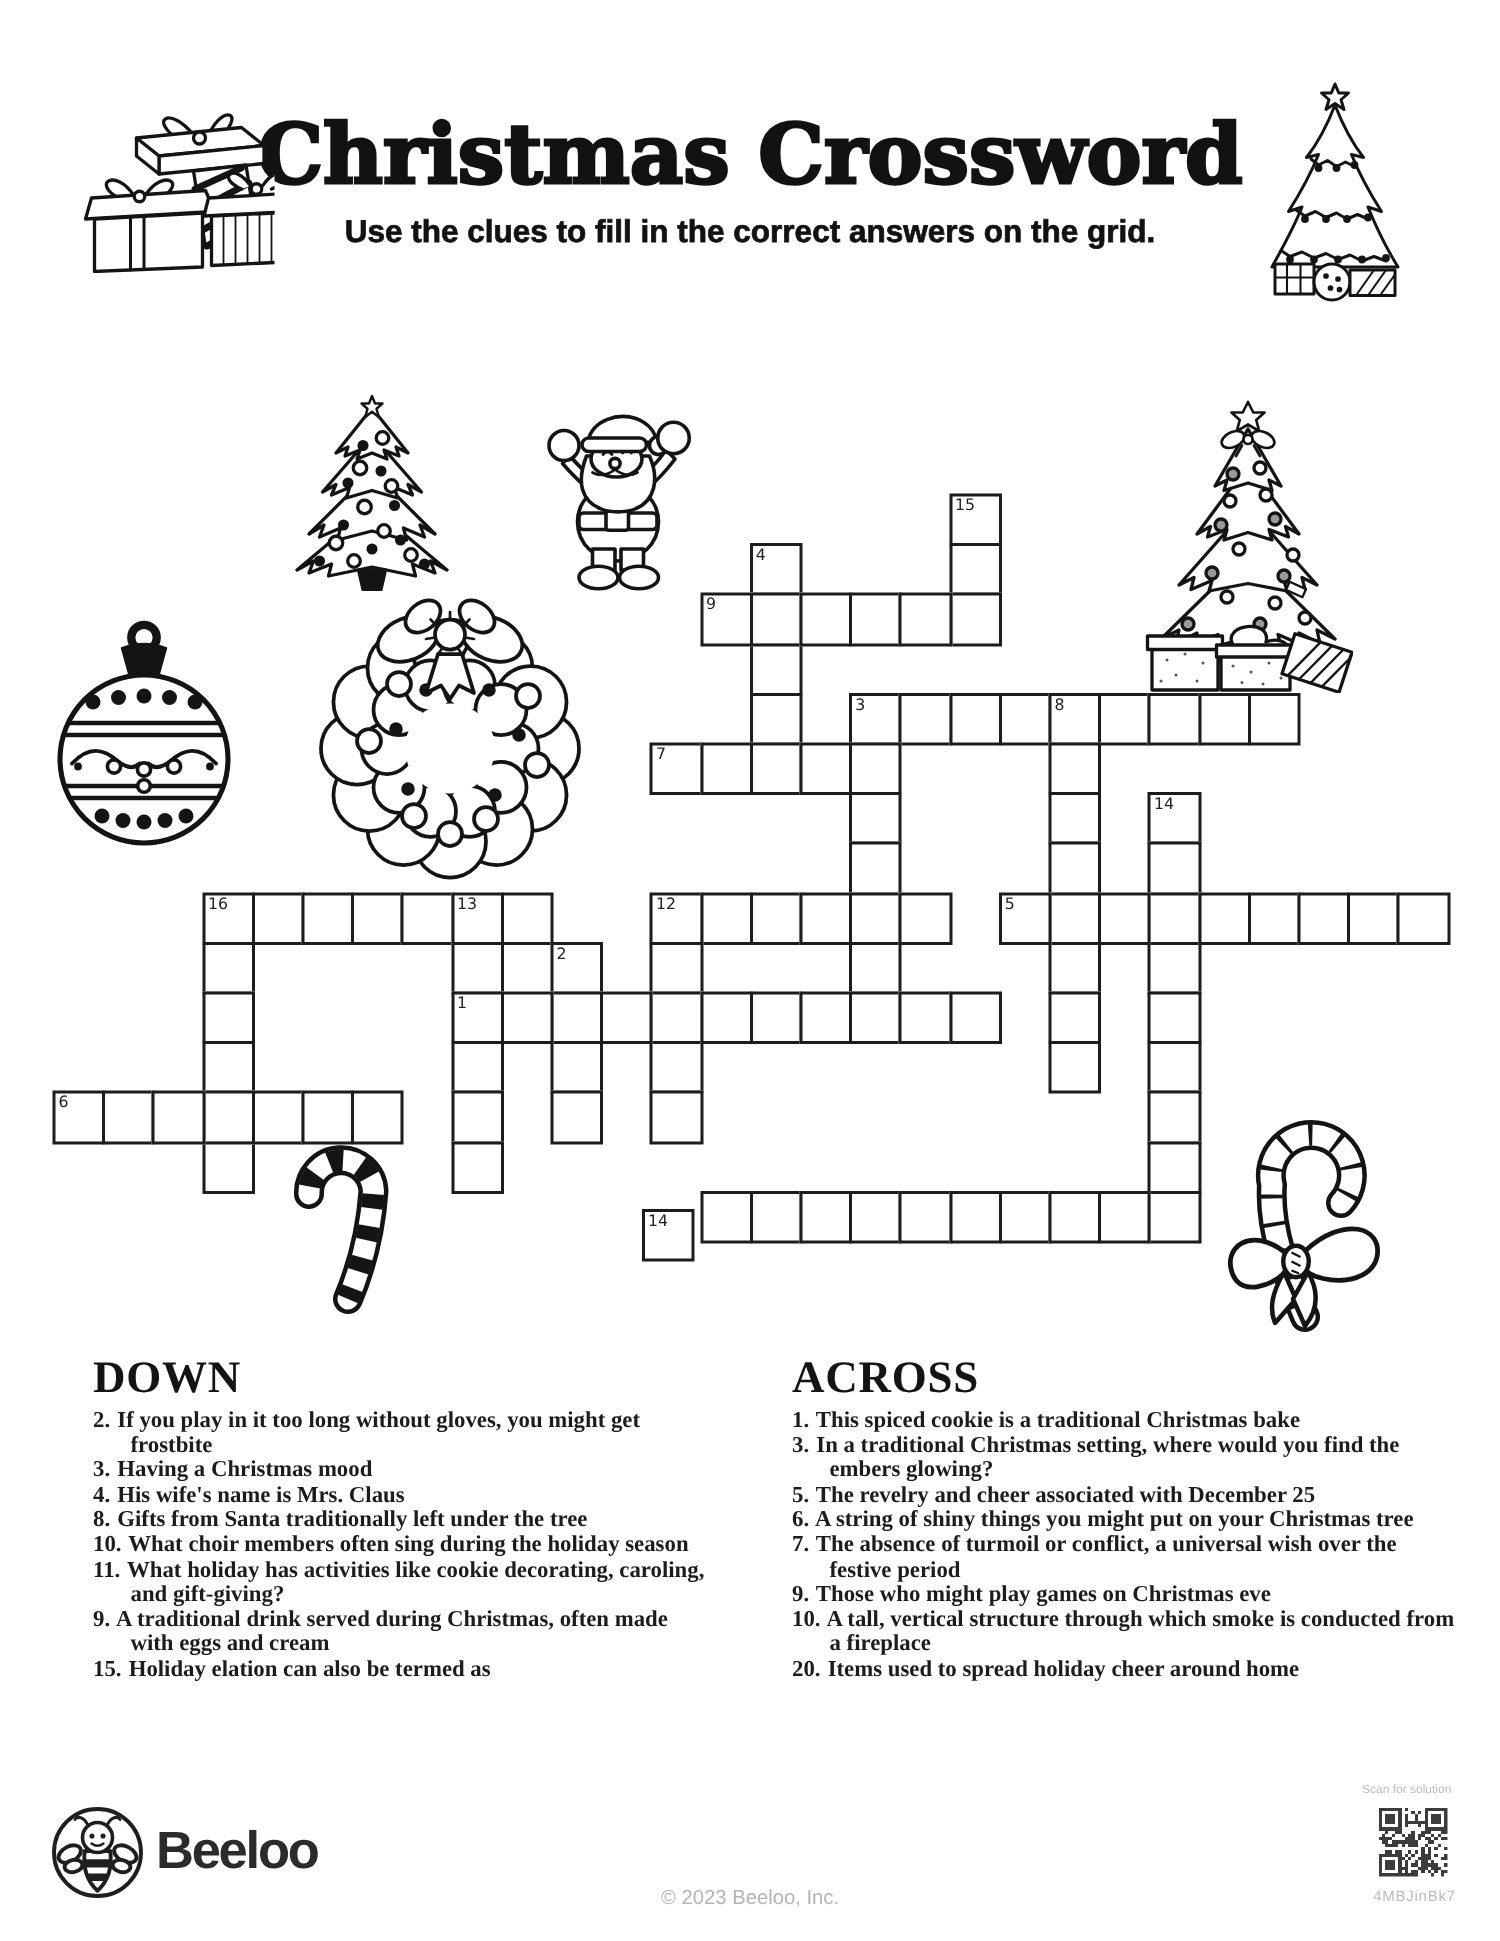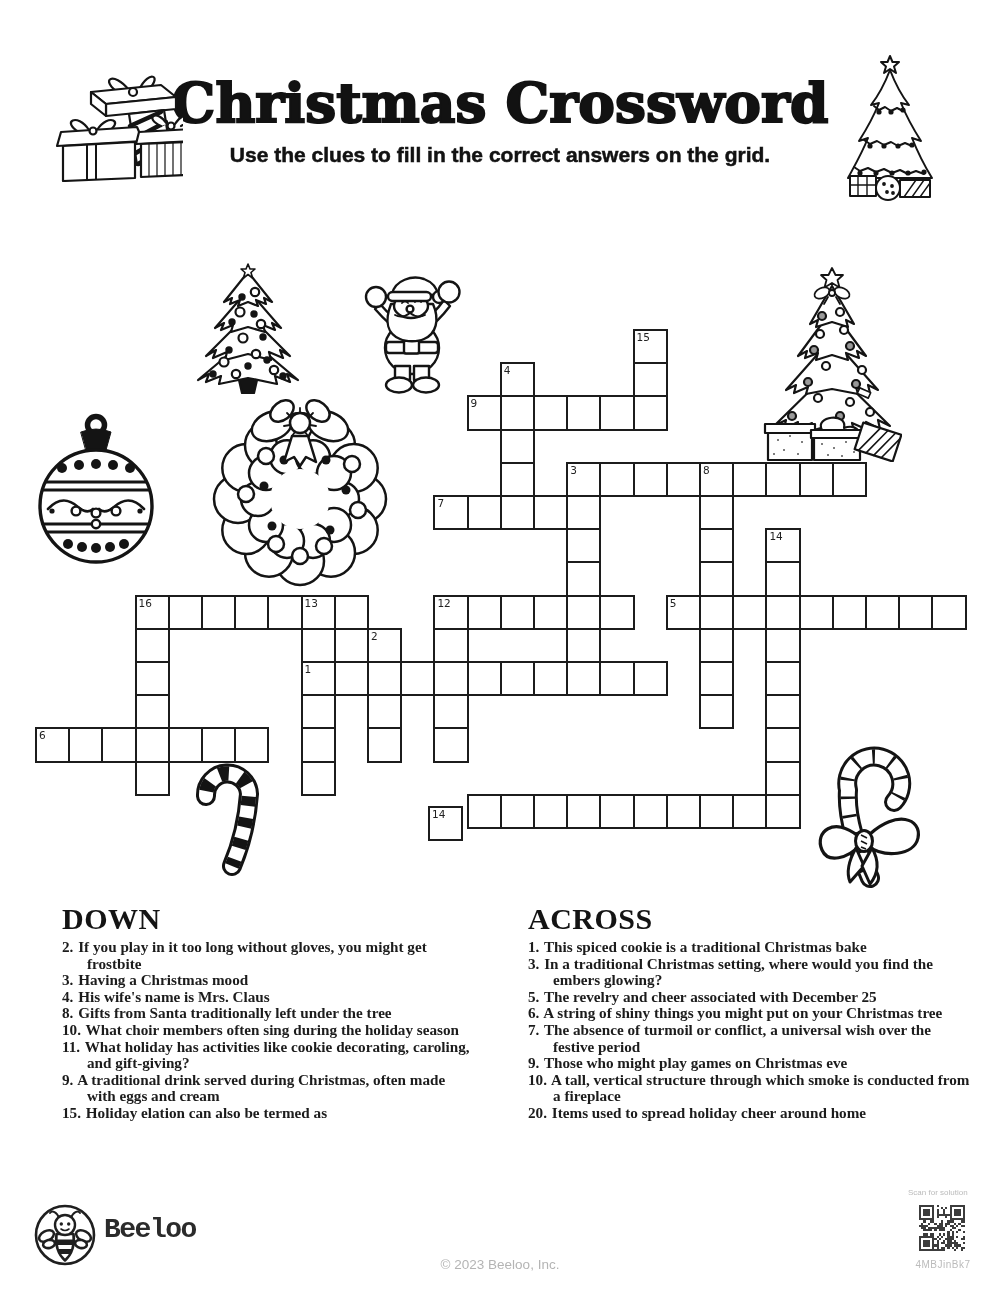--- a/index.html
+++ b/index.html
@@ -22,21 +22,21 @@
   svg{display:block}
   .deco{z-index:1}
   
   .cluecol{z-index:6}
   .clues-heading{font-family:"Liberation Serif",serif;font-weight:bold;font-size:30px;
         letter-spacing:.5px;color:#141414;margin:0 0 5px 0;line-height:30px}
   .clue{font-family:"Liberation Serif",serif;font-weight:bold;font-size:15.2px;
         line-height:16.6px;color:#1c1c1c;padding-left:25px;text-indent:-25px}
   .cnum{padding-right:1px}
   
-  #brand-text{font-family:Liberation Mono, monospace;font-weight:bold;font-size:28px;
+  #brand-text{font-family:Liberation Sans, sans-serif;font-weight:bold;font-size:35px;
         letter-spacing:-1.5px;color:#2b2b2b}
   #copyright{left:0;right:0;top:1257px;text-align:center;font-family:"Liberation Sans",sans-serif;
         font-size:13.5px;color:#b4b4b4}
   #qr-label{top:1188px;left:908px;width:70px;text-align:left;font-family:"Liberation Sans",sans-serif;
         font-size:8px;color:#bbb}
   #qr-code-text{top:1259px;left:903px;width:80px;text-align:center;font-family:"Liberation Sans",sans-serif;
         font-size:10px;color:#bbb;letter-spacing:.5px}
 </style>
 </head>
 <body>

